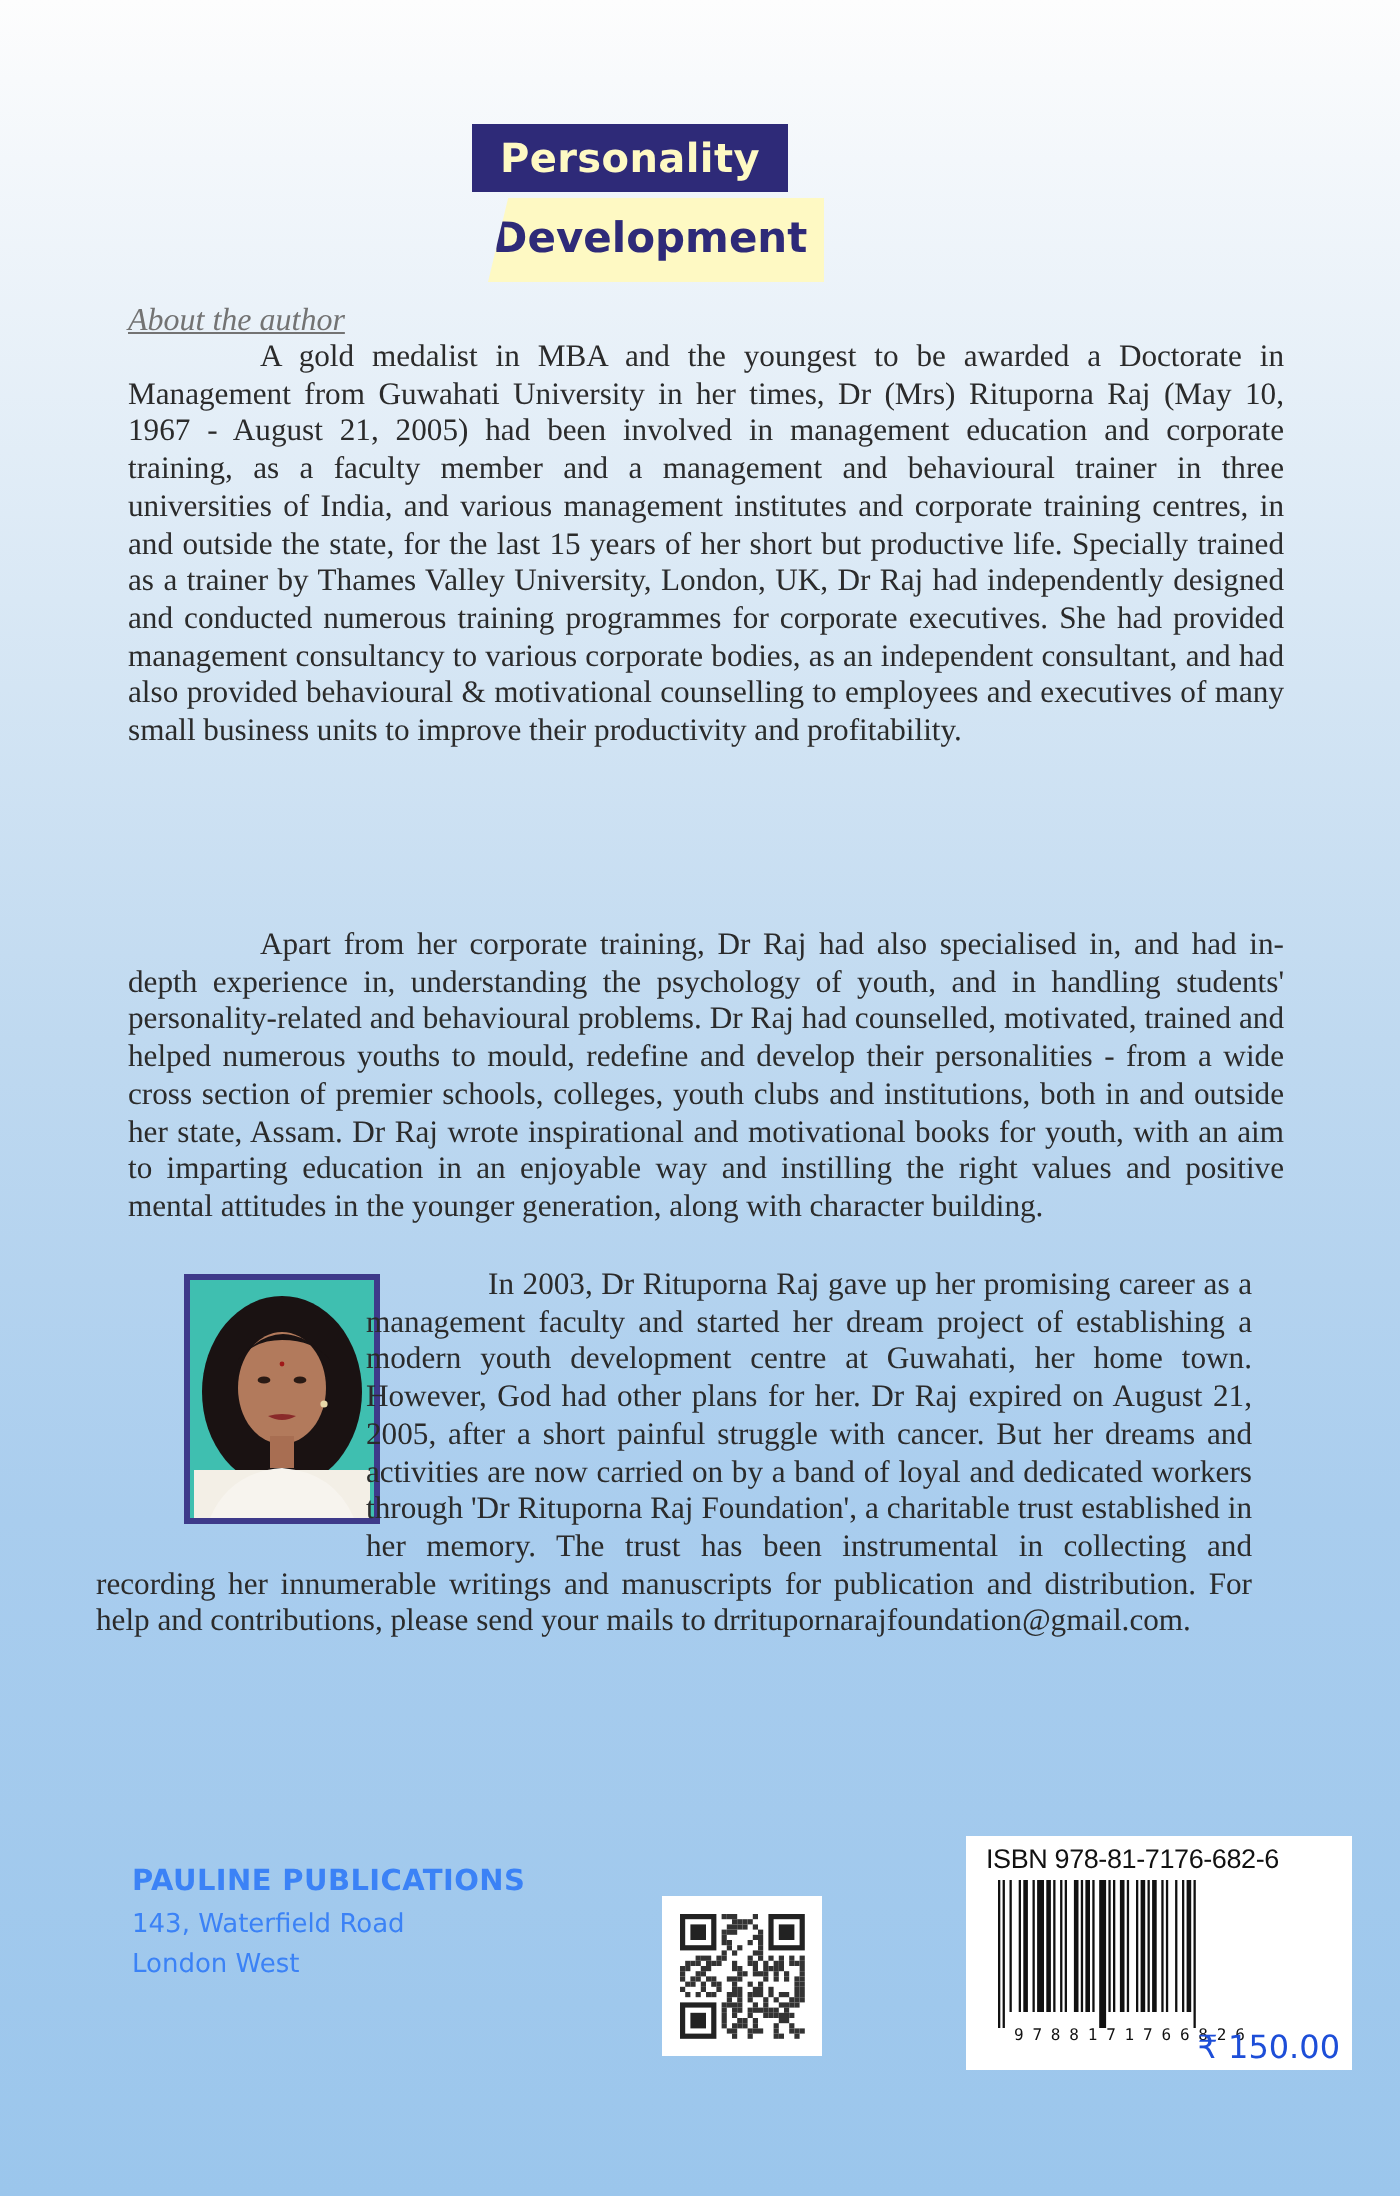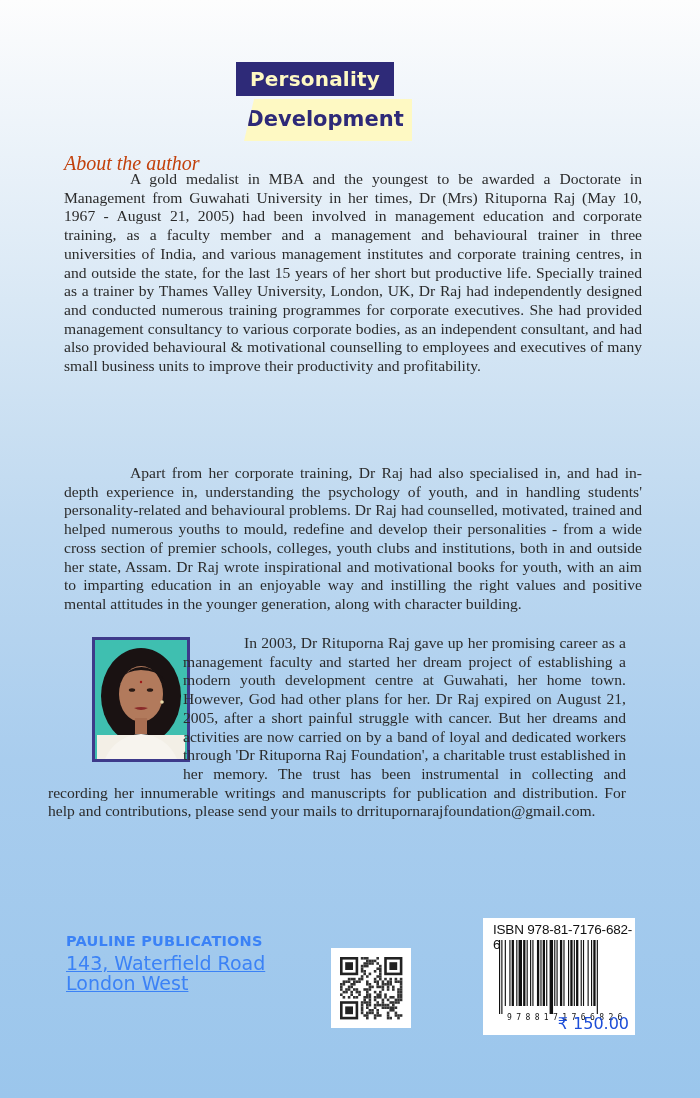--- a/index.html
+++ b/index.html
@@ -18,42 +18,42 @@
     }
     .title-bottom {
       position: absolute; left: 8px; top: 37px; width: 168px; height: 42px;
       background: #fef9c3; color: #2e2a78;
       font-family: "DejaVu Sans", sans-serif; font-weight: bold; font-size: 21px;
       line-height: 40px; text-align: center; padding-right: 6px; box-sizing: border-box;
       clip-path: polygon(6% 0, 100% 0, 100% 100%, 0 100%);
     }
     .about-heading {
       position: absolute; left: 64px; top: 152px;
-      font-family: "Liberation Serif", serif; font-style: italic; font-size: 20px;
-      color: #c2410c;
+      font-family: "Liberation Serif", serif; font-style: italic; font-size: 16px;
+      text-decoration: underline; color: #737373;
     }
     .body-text {
       position: absolute; left: 64px; width: 578px;
       font-size: 15.6px; line-height: 18.7px; text-align: justify; color: #2b2b2b;
     }
     .body-text p { margin: 0; text-indent: 66px; }
     #p1 { top: 170px; }
     #p2 { top: 464px; }
     .photo-frame {
       position: absolute; left: 92px; top: 637px; width: 98px; height: 125px;
       border: 3px solid #3e3a8a; background: #3fbfb0; overflow: hidden; box-sizing: border-box;
     }
     .p3-block { position: absolute; left: 48px; top: 634px; width: 578px; font-size: 15.6px; line-height: 18.7px; text-align: justify; color: #2b2b2b; }
     .p3-block .float-space { float: left; width: 135px; height: 134px; }
     .p3-block p { margin: 0; text-indent: 61px; }
     .publisher { position: absolute; left: 66px; top: 933px; font-family: "DejaVu Sans", sans-serif; color: #3b82f6; }
     .publisher .name { font-weight: bold; font-size: 14.5px; margin-bottom: 4px; letter-spacing: 0.2px; }
-    .publisher .line { font-size: 19px; line-height: 20.3px; text-decoration: underline; }
+    .publisher .line { font-size: 13px; line-height: 20.3px; }
     .qr { position: absolute; left: 331px; top: 948px; width: 80px; height: 80px; background: #fff; }
-    .barcode-box { position: absolute; left: 483px; top: 918px; width: 152px; height: 117px; background: #fff; }
+    .barcode-box { position: absolute; left: 483px; top: 918px; width: 193px; height: 117px; background: #fff; }
     .isbn-text { position: absolute; left: 10px; top: 4px; font-family: "Liberation Sans", sans-serif; font-size: 13.5px; color: #111; letter-spacing: -0.2px; }
     .bars { position: absolute; left: 16px; top: 22px; width: 136px; height: 74px; }
     .barcode-digits { position: absolute; left: 24px; top: 95px; font-family: "DejaVu Sans Mono", monospace; font-size: 8px; letter-spacing: 4.4px; color: #111; text-align: right; }
     .price { position: absolute; right: 6px; top: 96px; font-family: "DejaVu Sans", sans-serif; font-size: 16px; color: #1d4ed8; }
   </style>
 </head>
 <body>
 
 <div class="title-wrap">
   <div class="title-top">Personality</div>

